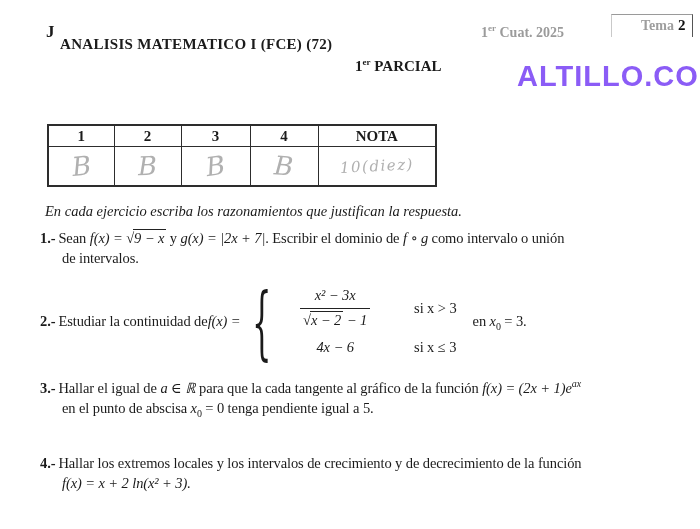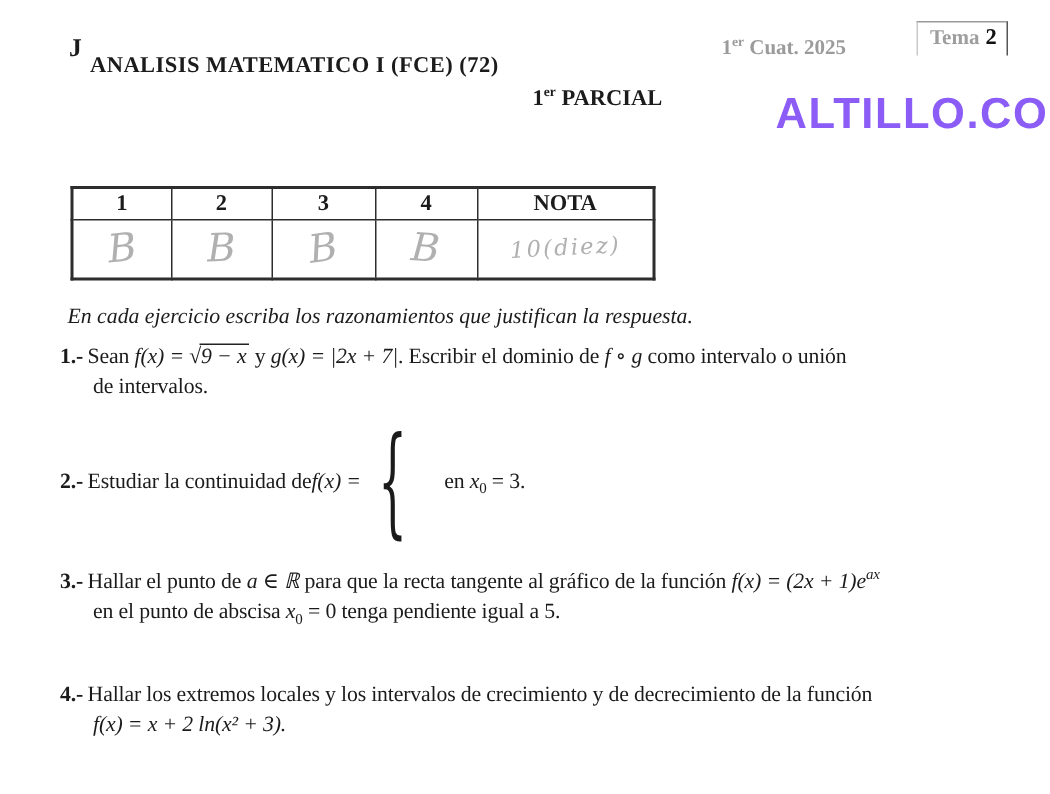--- a/index.html
+++ b/index.html
@@ -13,21 +13,21 @@
   .left-mark { position:absolute; left:46px; top:22px; font-size:17px; font-weight:bold; }
   .course    { position:absolute; left:60px; top:36px; font-weight:bold; font-size:15px; letter-spacing:0.3px; white-space:nowrap; }
   .parcial   { position:absolute; left:355px; top:24px; font-weight:bold; font-size:15px; white-space:nowrap;margin-top:34px; }
   .cuat      { position:absolute; left:481px; top:25px; font-weight:bold; font-size:14px; color:#9b9b9b; white-space:nowrap; }
   sup.ord    { font-size:9px; vertical-align:super; line-height:0; }
   .tema-box  {
     position:absolute; left:611px; top:14px; padding:2px 7px 3px 8px;
     border-top:1.5px solid #9a9a9a; border-right:1.5px solid #555; border-left:1px solid #c9c9c9;
     font-weight:bold; font-size:14px; white-space:nowrap;
   }
-  .tema-label { color:#9e9e9e; }
+  .tema-label { color:#9e9e9e;margin-left:21px; }
   .tema-value { color:#111; font-size:15px; margin-left:4px; }
 
   
   .watermark {
     position:absolute; top:60px; left:0; width:100%; text-align:right;
     font-family:"Liberation Sans","DejaVu Sans",sans-serif; font-weight:bold;
     font-size:29px; letter-spacing:1px; color:#8b5cf6;padding-left:24px;
   }
 
   
@@ -124,25 +124,40 @@
   <div class="question q1">
     <div class="qline"><span class="qnum">1.-</span><span>Sean </span><span class="math">f(x) = </span><span class="sqrt-sign">√</span><span class="radicand math">9 − x</span><span> y </span><span class="math">g(x) = |2x + 7|</span><span>. Escribir el dominio de </span><span class="math">f ∘ g</span><span> como intervalo o unión</span></div>
     <div class="qline2">de intervalos.</div>
   </div>
 
   <div class="question q2">
     <span class="qnum">2.-</span>
     <span>Estudiar la continuidad de </span>
     <span class="math">f(x) = </span>
     <span class="brace">{</span>
+    <div class="cases">
+      <div class="case-row">
+        <div class="expr-col">
+          <div class="frac">
+            <div class="fnum math">x² − 3x</div>
+            <div class="fden math"><span class="sqrt-sign">√</span><span class="radicand">x − 2</span><span> − 1</span></div>
+          </div>
+        </div>
+        <div class="cond">si x &gt; 3</div>
+      </div>
+      <div class="case-row">
+        <div class="expr-col math">4x − 6</div>
+        <div class="cond">si x ≤ 3</div>
+      </div>
+    </div>
     <span class="q2-tail"><span>en </span><span class="math">x</span><sub class="msub">0</sub><span> = 3.</span></span>
   </div>
 
   <div class="question q3">
-    <div class="qline"><span class="qnum">3.-</span><span>Hallar el punto de </span><span class="math">a ∈ ℝ</span><span> para que la recta tangente al gráfico de la función </span><span class="math">f(x) = (2x + 1)e</span><sup class="msup">ax</sup></div>
+    <div class="qline"><span class="qnum">3.-</span><span>Hallar el igual de </span><span class="math">a ∈ ℝ</span><span> para que la cada tangente al gráfico de la función </span><span class="math">f(x) = (2x + 1)e</span><sup class="msup">ax</sup></div>
     <div class="qline2"><span>en el punto de abscisa </span><span class="math">x</span><sub class="msub">0</sub><span> = 0 tenga pendiente igual a 5.</span></div>
   </div>
 
   <div class="question q4">
     <div class="qline"><span class="qnum">4.-</span><span>Hallar los extremos locales y los intervalos de crecimiento y de decrecimiento de la función</span></div>
     <div class="qline2 math">f(x) = x + 2 ln(x² + 3).</div>
   </div>
 
 </div>
 

